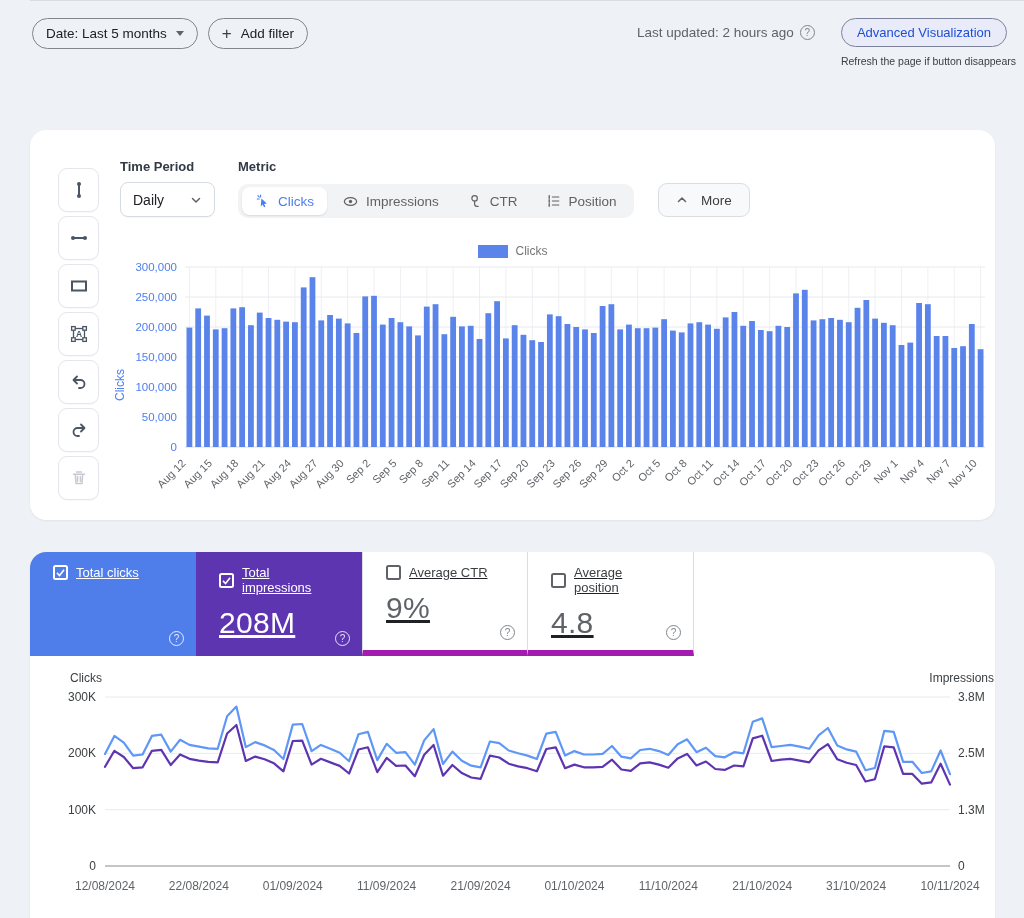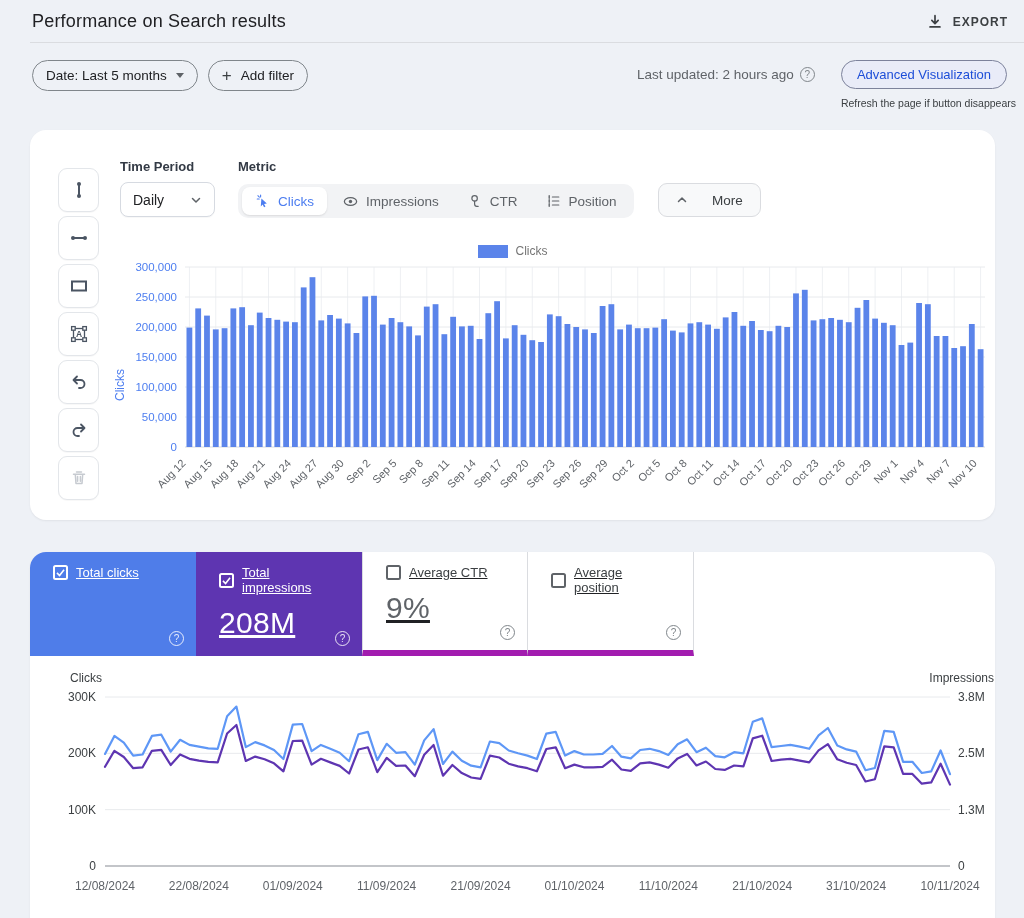--- a/index.html
+++ b/index.html
@@ -45,21 +45,21 @@
   .select { position:absolute; left:90px; top:52px; width:95px; height:35px; background:#fff; border:1px solid #d6dae1;
             border-radius:8px; display:flex; align-items:center; justify-content:space-between; padding:0 12px;
             font-size:14px; color:#202124; cursor:pointer; box-shadow:0 1px 1px rgba(0,0,0,.03); }
   .seg { position:absolute; left:208px; top:54px; height:34px; background:#f2f3f5; border-radius:10px;
          display:flex; align-items:center; padding:0 4px; gap:2px; }
   .seg-item { height:28px; padding:0 13px; display:flex; align-items:center; gap:7px; font-size:13.5px;
               color:#5f6368; border-radius:8px; background:transparent; border:none; font-family:inherit; cursor:pointer; }
   .seg-item.active { background:#fff; color:#4c7df0; box-shadow:0 1px 2px rgba(0,0,0,.10); }
   .more-btn { position:absolute; left:628px; top:53px; height:34px; padding:0 17px; border:1px solid #dadce0;
               border-radius:9px; background:#f8f9fa; font-family:inherit; font-size:13.5px; color:#3c4043;
-              display:flex; gap:24px; align-items:center; cursor:pointer; }
+              display:flex; gap:13px; align-items:center; cursor:pointer; }
 
   
   .legend { position:absolute; left:0; right:0; top:114px; display:flex; justify-content:center; align-items:center;
             gap:8px; font-size:12px; color:#757575; }
   .legend .swatch { width:30px; height:13px; background:#5b84ea; }
   .bar-ylab { position:absolute; left:74px; top:248px; color:#4d7ef0; font-size:12px;
               transform:rotate(-90deg); transform-origin:center; }
   #barchart { position:absolute; left:95px; top:128px; }
   #linechart { position:absolute; left:20px; top:118px; }
   svg text { font-family:"Liberation Sans", sans-serif; }
@@ -76,29 +76,20 @@
   .cb.checked { border:2px solid #fff; }
   .cb.unchecked { border:2px solid #5f6368; background:#fff; }
   .mcard .help-circle.on-color { border-color:rgba(255,255,255,.85); color:rgba(255,255,255,.85); }
   .mcard-help { position:absolute; right:12px; bottom:10px; }
 </style>
 </head>
 <body>
 
 <div class="page">
 
-  <div class="topbar">
-    <div class="title">Performance on Search results</div>
-    <button class="export-btn">
-      <svg width="18" height="18" viewBox="0 0 20 20">
-        <path d="M10 3 v8 M6.5 8.2 L10 11.7 L13.5 8.2 M4.5 15.5 h11" stroke="#3c4043" stroke-width="1.9" fill="none" stroke-linecap="round" stroke-linejoin="round"></path>
-      </svg>
-      <span>EXPORT</span>
-    </button>
-  </div>
   <div class="divider"></div>
 
   <div class="filterbar">
     <button class="chip">
       <span>Date: Last 5 months</span>
       <i class="caret-down"></i>
     </button>
     <button class="chip">
       <span class="plus">+</span>
       <span>Add filter</span>
@@ -418,20 +409,21 @@
         </div>
         <div class="mcard-val" style="color:#5f6368">9%</div>
         <span class="help-circle mcard-help">?</span>
       </div>
 
       <div class="mcard white">
         <div class="mcard-top" style="color:#3c4043">
           <span class="cb unchecked"></span>
           <span>Average position</span>
         </div>
+        <div class="mcard-val" style="color:#5f6368">4.8</div>
         <span class="help-circle mcard-help">?</span>
       </div>
     </div>
 
     <svg id="linechart" width="945" height="242">
         <line x1="55" y1="27" x2="900" y2="27" stroke="#e8eaed" stroke-width="1"></line>
         <text x="46" y="31" text-anchor="end" fill="#3c4043" font-size="12">300K</text>
         <text x="908" y="31" text-anchor="start" fill="#3c4043" font-size="12">3.8M</text>
         <line x1="55" y1="83.33333333333334" x2="900" y2="83.33333333333334" stroke="#e8eaed" stroke-width="1"></line>
         <text x="46" y="87.33333333333334" text-anchor="end" fill="#3c4043" font-size="12">200K</text>

